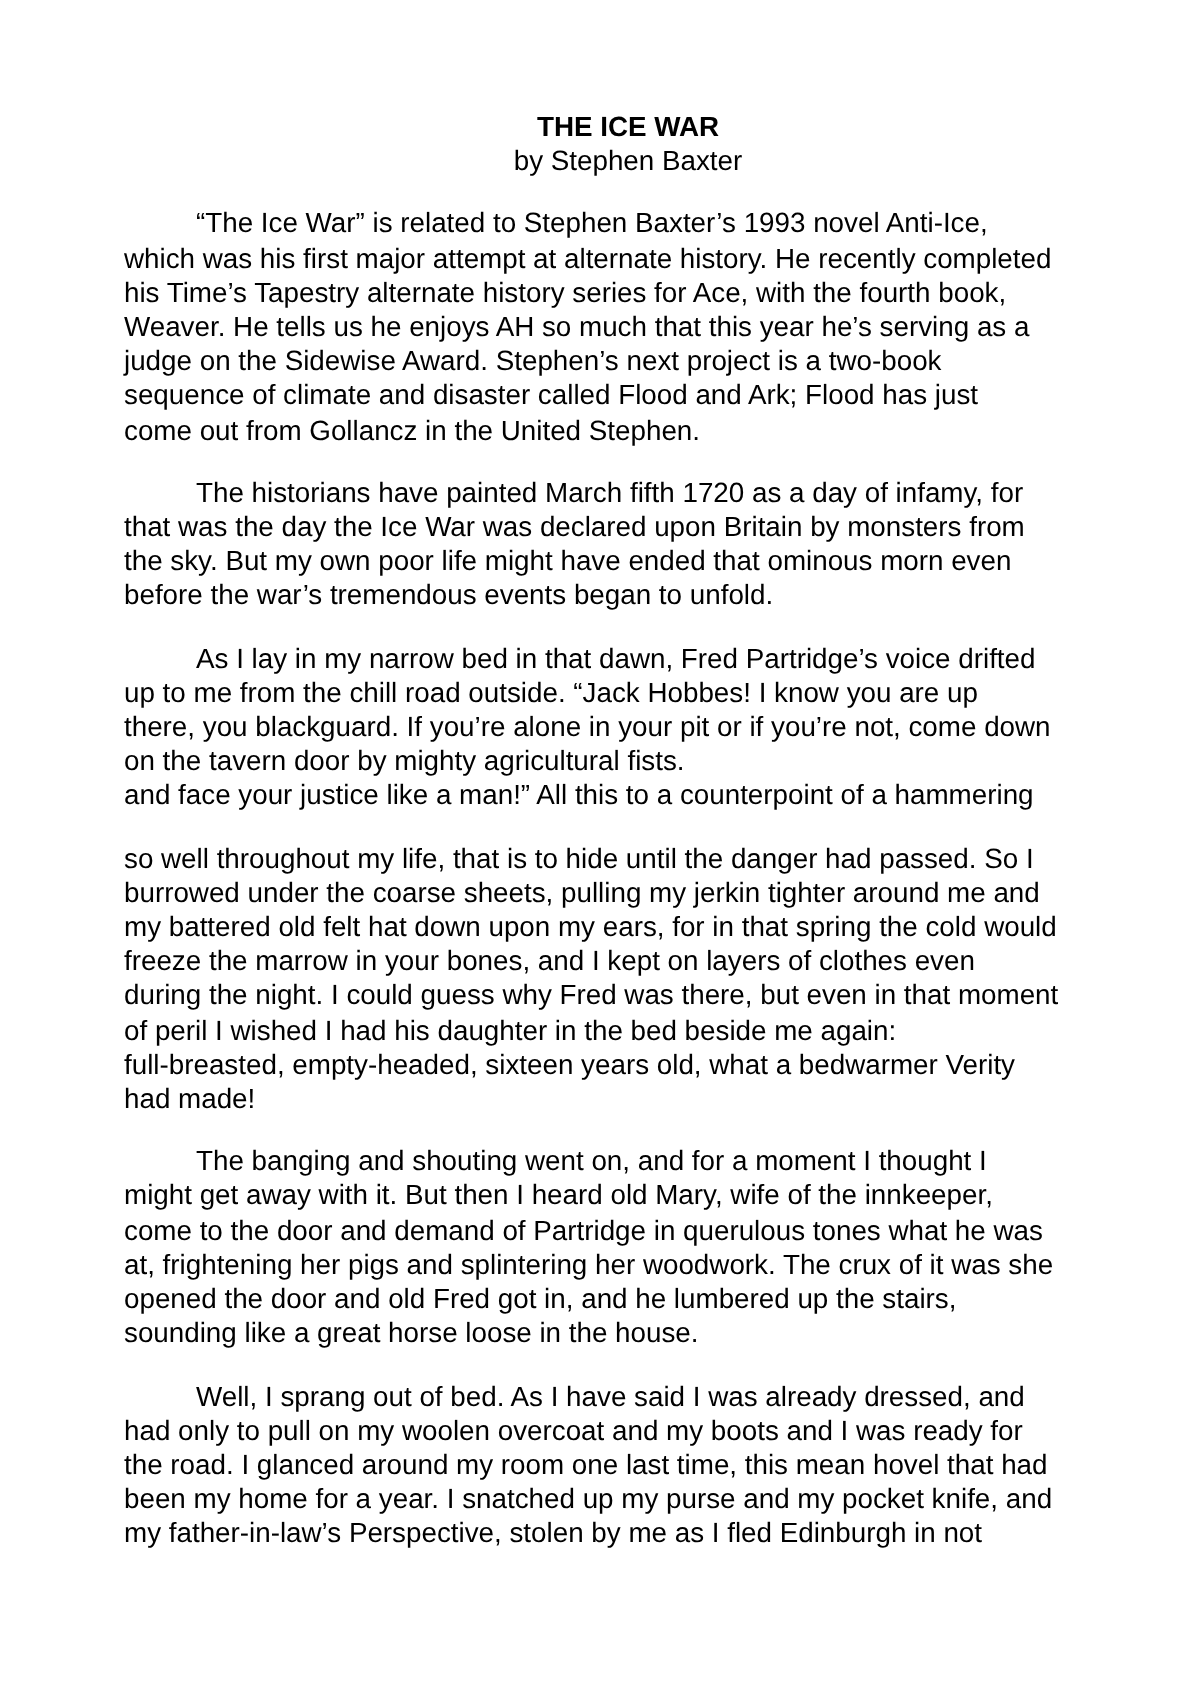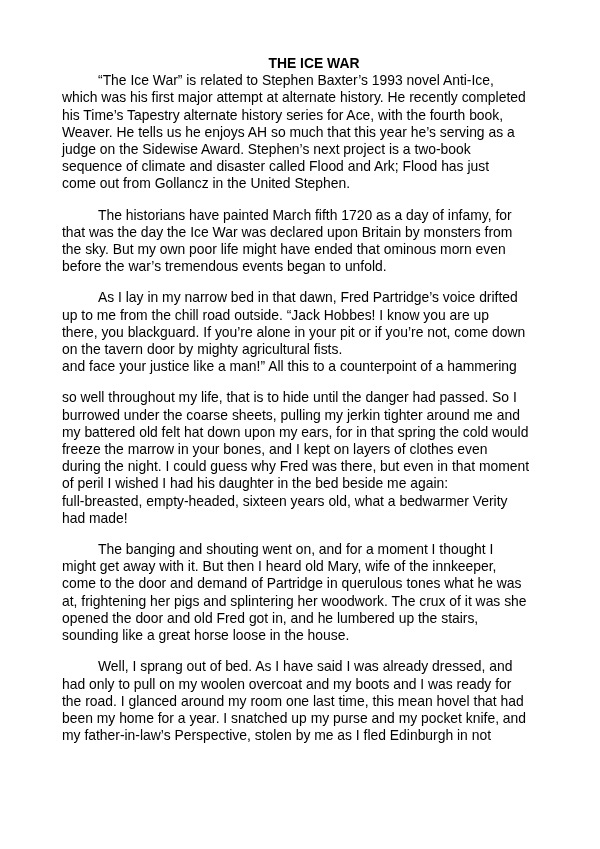--- a/index.html
+++ b/index.html
@@ -20,20 +20,21 @@
     box-sizing: border-box;
     width: 600px;
     height: 849px;
     padding-top: 55px;
     padding-left: 62px;
     background: #ffffff;
   }
   .doc-header {
     width: 504px;
     text-align: center;
+    margin-bottom: 14px;
   }
   .doc-title {
     font-weight: 700;
   }
   .doc-body {
     width: 476px;
   }
   .paragraph {
     margin: 0 0 14px 0;
   }
@@ -45,20 +46,21 @@
   }
   .italic {
   }
 </style>
 </head>
 <body>
 
 <div class="page">
   <div class="doc-header">
     <div class="doc-title">THE ICE WAR</div>
+    <div class="doc-byline">by Stephen Baxter</div>
   </div>
   <div class="doc-body">
       <div class="paragraph">
         <div class="line first"><span>“The Ice War” is related to Stephen Baxter’s 1993 novel </span><span class="italic">Anti-Ice</span><span>,</span></div>
         <div class="line"><span>which was his first major attempt at alternate history. He recently completed</span></div>
         <div class="line"><span>his Time’s Tapestry alternate history series for Ace, with the fourth book,</span></div>
         <div class="line"><span class="italic">Weaver</span><span>. He tells us he enjoys AH so much that this year he’s serving as a</span></div>
         <div class="line"><span>judge on the Sidewise Award. Stephen’s next project is a two-book</span></div>
         <div class="line"><span>sequence of climate and disaster called </span><span class="italic">Flood and Ark; Flood</span><span> has just</span></div>
         <div class="line"><span>come out from Gollancz in the United Stephen.</span></div>

